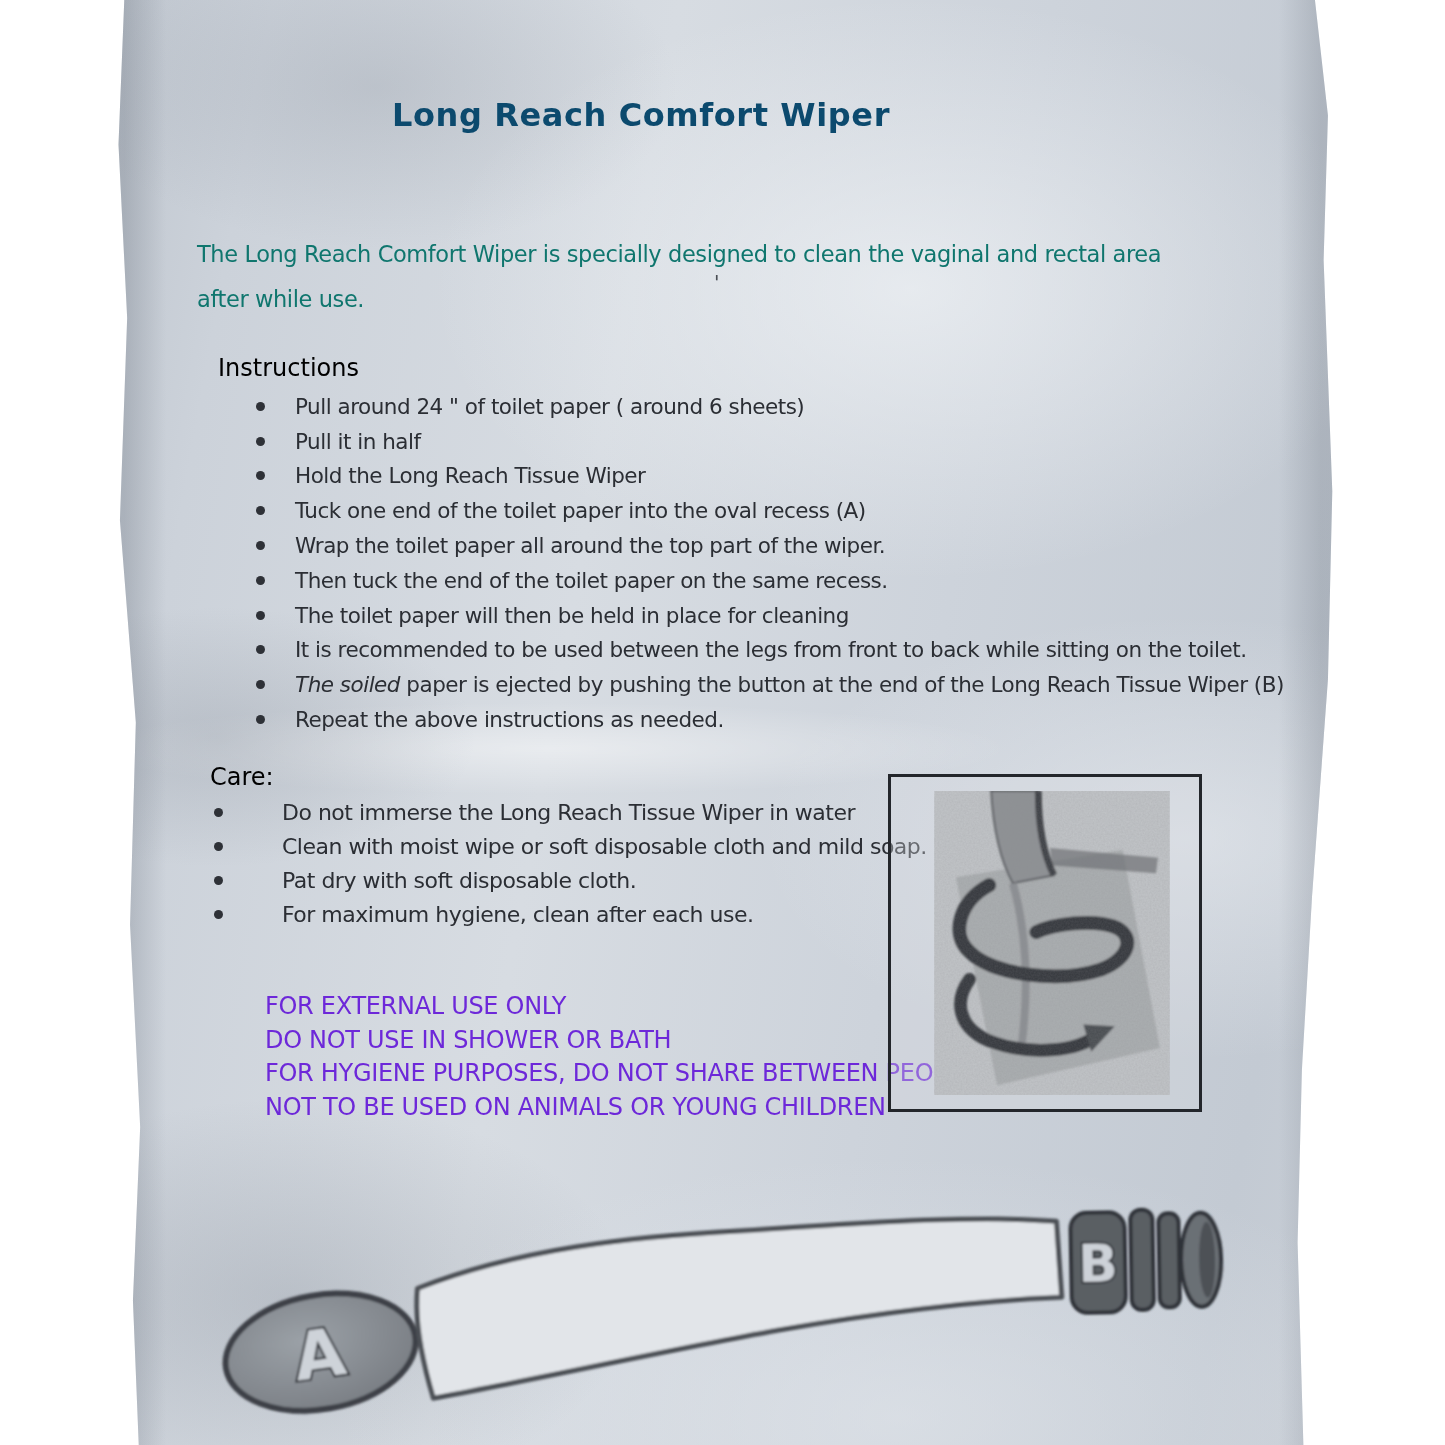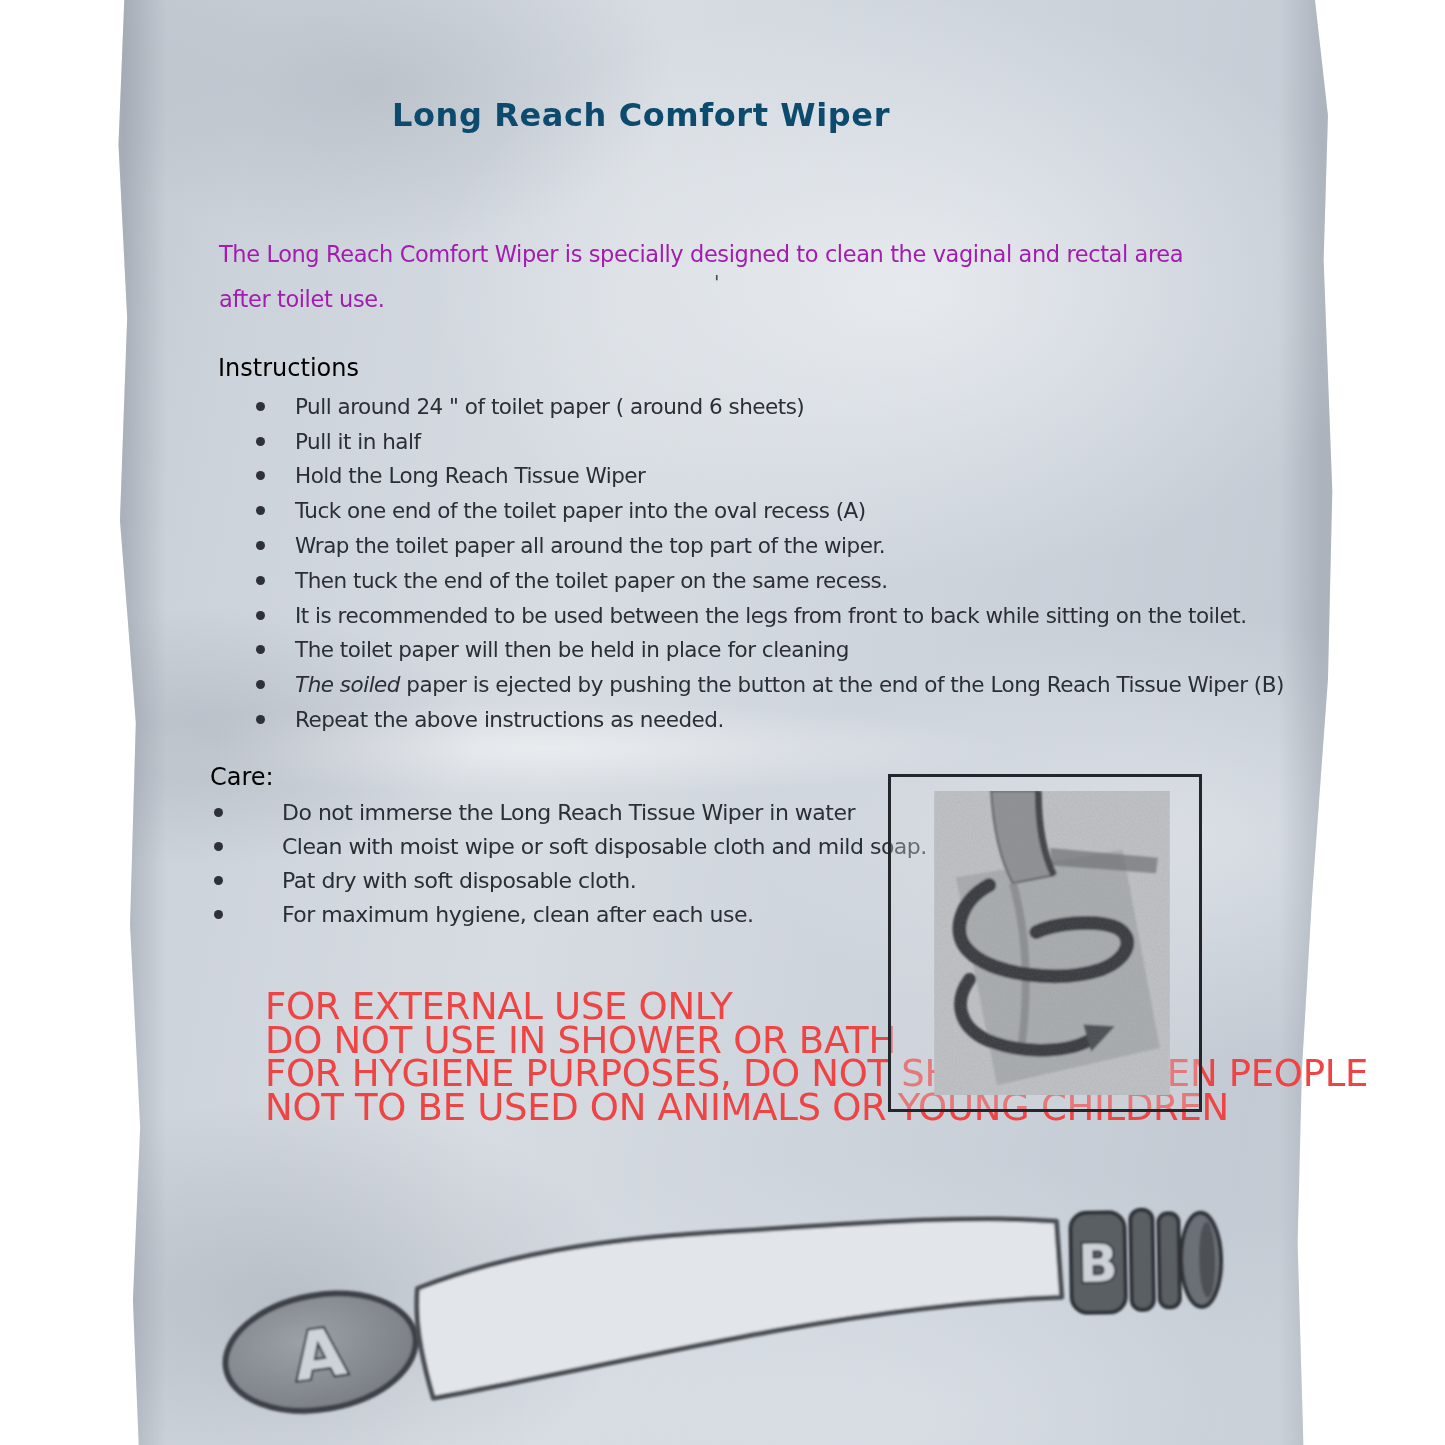--- a/index.html
+++ b/index.html
@@ -19,53 +19,53 @@
       radial-gradient(30% 16% at 26% 6%, rgba(120,128,140,.22), rgba(120,128,140,0) 70%),
       radial-gradient(24% 12% at 15% 51%, rgba(110,118,130,.22), rgba(110,118,130,0) 75%),
       radial-gradient(40% 4% at 38% 51.8%, rgba(255,255,255,.45), rgba(255,255,255,0) 80%),
       radial-gradient(42% 22% at 82% 58%, rgba(236,239,243,.55), rgba(236,239,243,0) 70%),
       radial-gradient(34% 20% at 20% 90%, rgba(112,120,132,.26), rgba(112,120,132,0) 70%),
       radial-gradient(52% 24% at 62% 98%, rgba(228,232,237,.55), rgba(228,232,237,0) 75%),
       linear-gradient(100deg, #b8bfc8 0%, #ccd2da 16%, #d7dce2 40%, #cdd3db 62%, #c3cad3 85%, #ccd1d8 100%);
   }
   .abs{position:absolute;white-space:nowrap;}
   .title{left:392px;top:96px;font-size:32px;font-weight:bold;letter-spacing:.6px;color:#0c4a6e;}
-  .intro{left:219px;top:232px;font-size:22.5px;letter-spacing:-.4px;line-height:45px;color:#a21caf;}
+  .intro{left:197px;top:232px;font-size:22.5px;letter-spacing:-.4px;line-height:45px;color:#0f766e;}
   .stray{left:714px;top:270px;font-size:20px;color:#4a4e55;}
   .sec-head{font-size:24px;color:#000000;}
   .instr-head{left:218px;top:354px;}
   .list{position:absolute;}
   .instr-list{left:256px;top:389px;}
   .care-head{left:210px;top:763px;}
   .care-list{left:214px;top:795px;}
   .row{display:flex;align-items:center;height:34.8px;white-space:nowrap;}
   .care-list .row{height:34px;gap:34px;}
   .dot{width:9px;height:9px;border-radius:50%;background:#2e3137;flex:none;margin-right:30px;}
   .care-list .dot{margin-right:25px;}
   .txt{font-size:21.5px;letter-spacing:-.5px;color:#2b2e34;}
   .care-list .txt{font-size:22px;}
   .txt i{font-style:italic;}
-  .warnings{left:265px;top:990px;font-size:37px;line-height:33.5px;letter-spacing:-.3px;color:#ef4444;}
+  .warnings{left:265px;top:990px;font-size:24px;line-height:33.5px;letter-spacing:-.3px;color:#6d28d9;}
   .fig-frame{
     position:absolute;left:888px;top:774px;width:308px;height:332px;
     border:3px solid #23262b;background:rgba(214,218,223,.35);
   }
   .fig-frame svg{position:absolute;left:42px;top:14px;width:238px;height:304px;}
   .wand{position:absolute;left:180px;top:1195px;width:1100px;height:245px;}
 </style>
 </head>
 <body>
 
 <div class="paper"></div>
 
 <div class="abs title">Long Reach Comfort Wiper</div>
 
 <div class="abs intro">
   <div>The Long Reach Comfort Wiper is specially designed to clean the vaginal and rectal area</div>
-  <div>after toilet use.</div>
+  <div>after while use.</div>
 </div>
 
 <span class="abs stray">'</span>
 
 <div class="abs sec-head instr-head">Instructions</div>
 
 <div class="list instr-list">
   <div class="row">
       <span class="dot"></span>
       <span class="txt">Pull around 24 " of toilet paper ( around 6 sheets)</span>
@@ -85,25 +85,25 @@
   <div class="row">
       <span class="dot"></span>
       <span class="txt">Wrap the toilet paper all around the top part of the wiper.</span>
     </div>
   <div class="row">
       <span class="dot"></span>
       <span class="txt">Then tuck the end of the toilet paper on the same recess.</span>
     </div>
   <div class="row">
       <span class="dot"></span>
-      <span class="txt">It is recommended to be used between the legs from front to back while sitting on the toilet.</span>
+      <span class="txt">The toilet paper will then be held in place for cleaning</span>
     </div>
   <div class="row">
       <span class="dot"></span>
-      <span class="txt">The toilet paper will then be held in place for cleaning</span>
+      <span class="txt">It is recommended to be used between the legs from front to back while sitting on the toilet.</span>
     </div>
   <div class="row">
       <span class="dot"></span>
       <span class="txt"><i>The soiled</i> <span>paper is ejected by pushing the button at the end of the Long Reach Tissue Wiper (B)</span></span>
     </div>
   <div class="row">
       <span class="dot"></span>
       <span class="txt">Repeat the above instructions as needed.</span>
     </div>
 </div>

